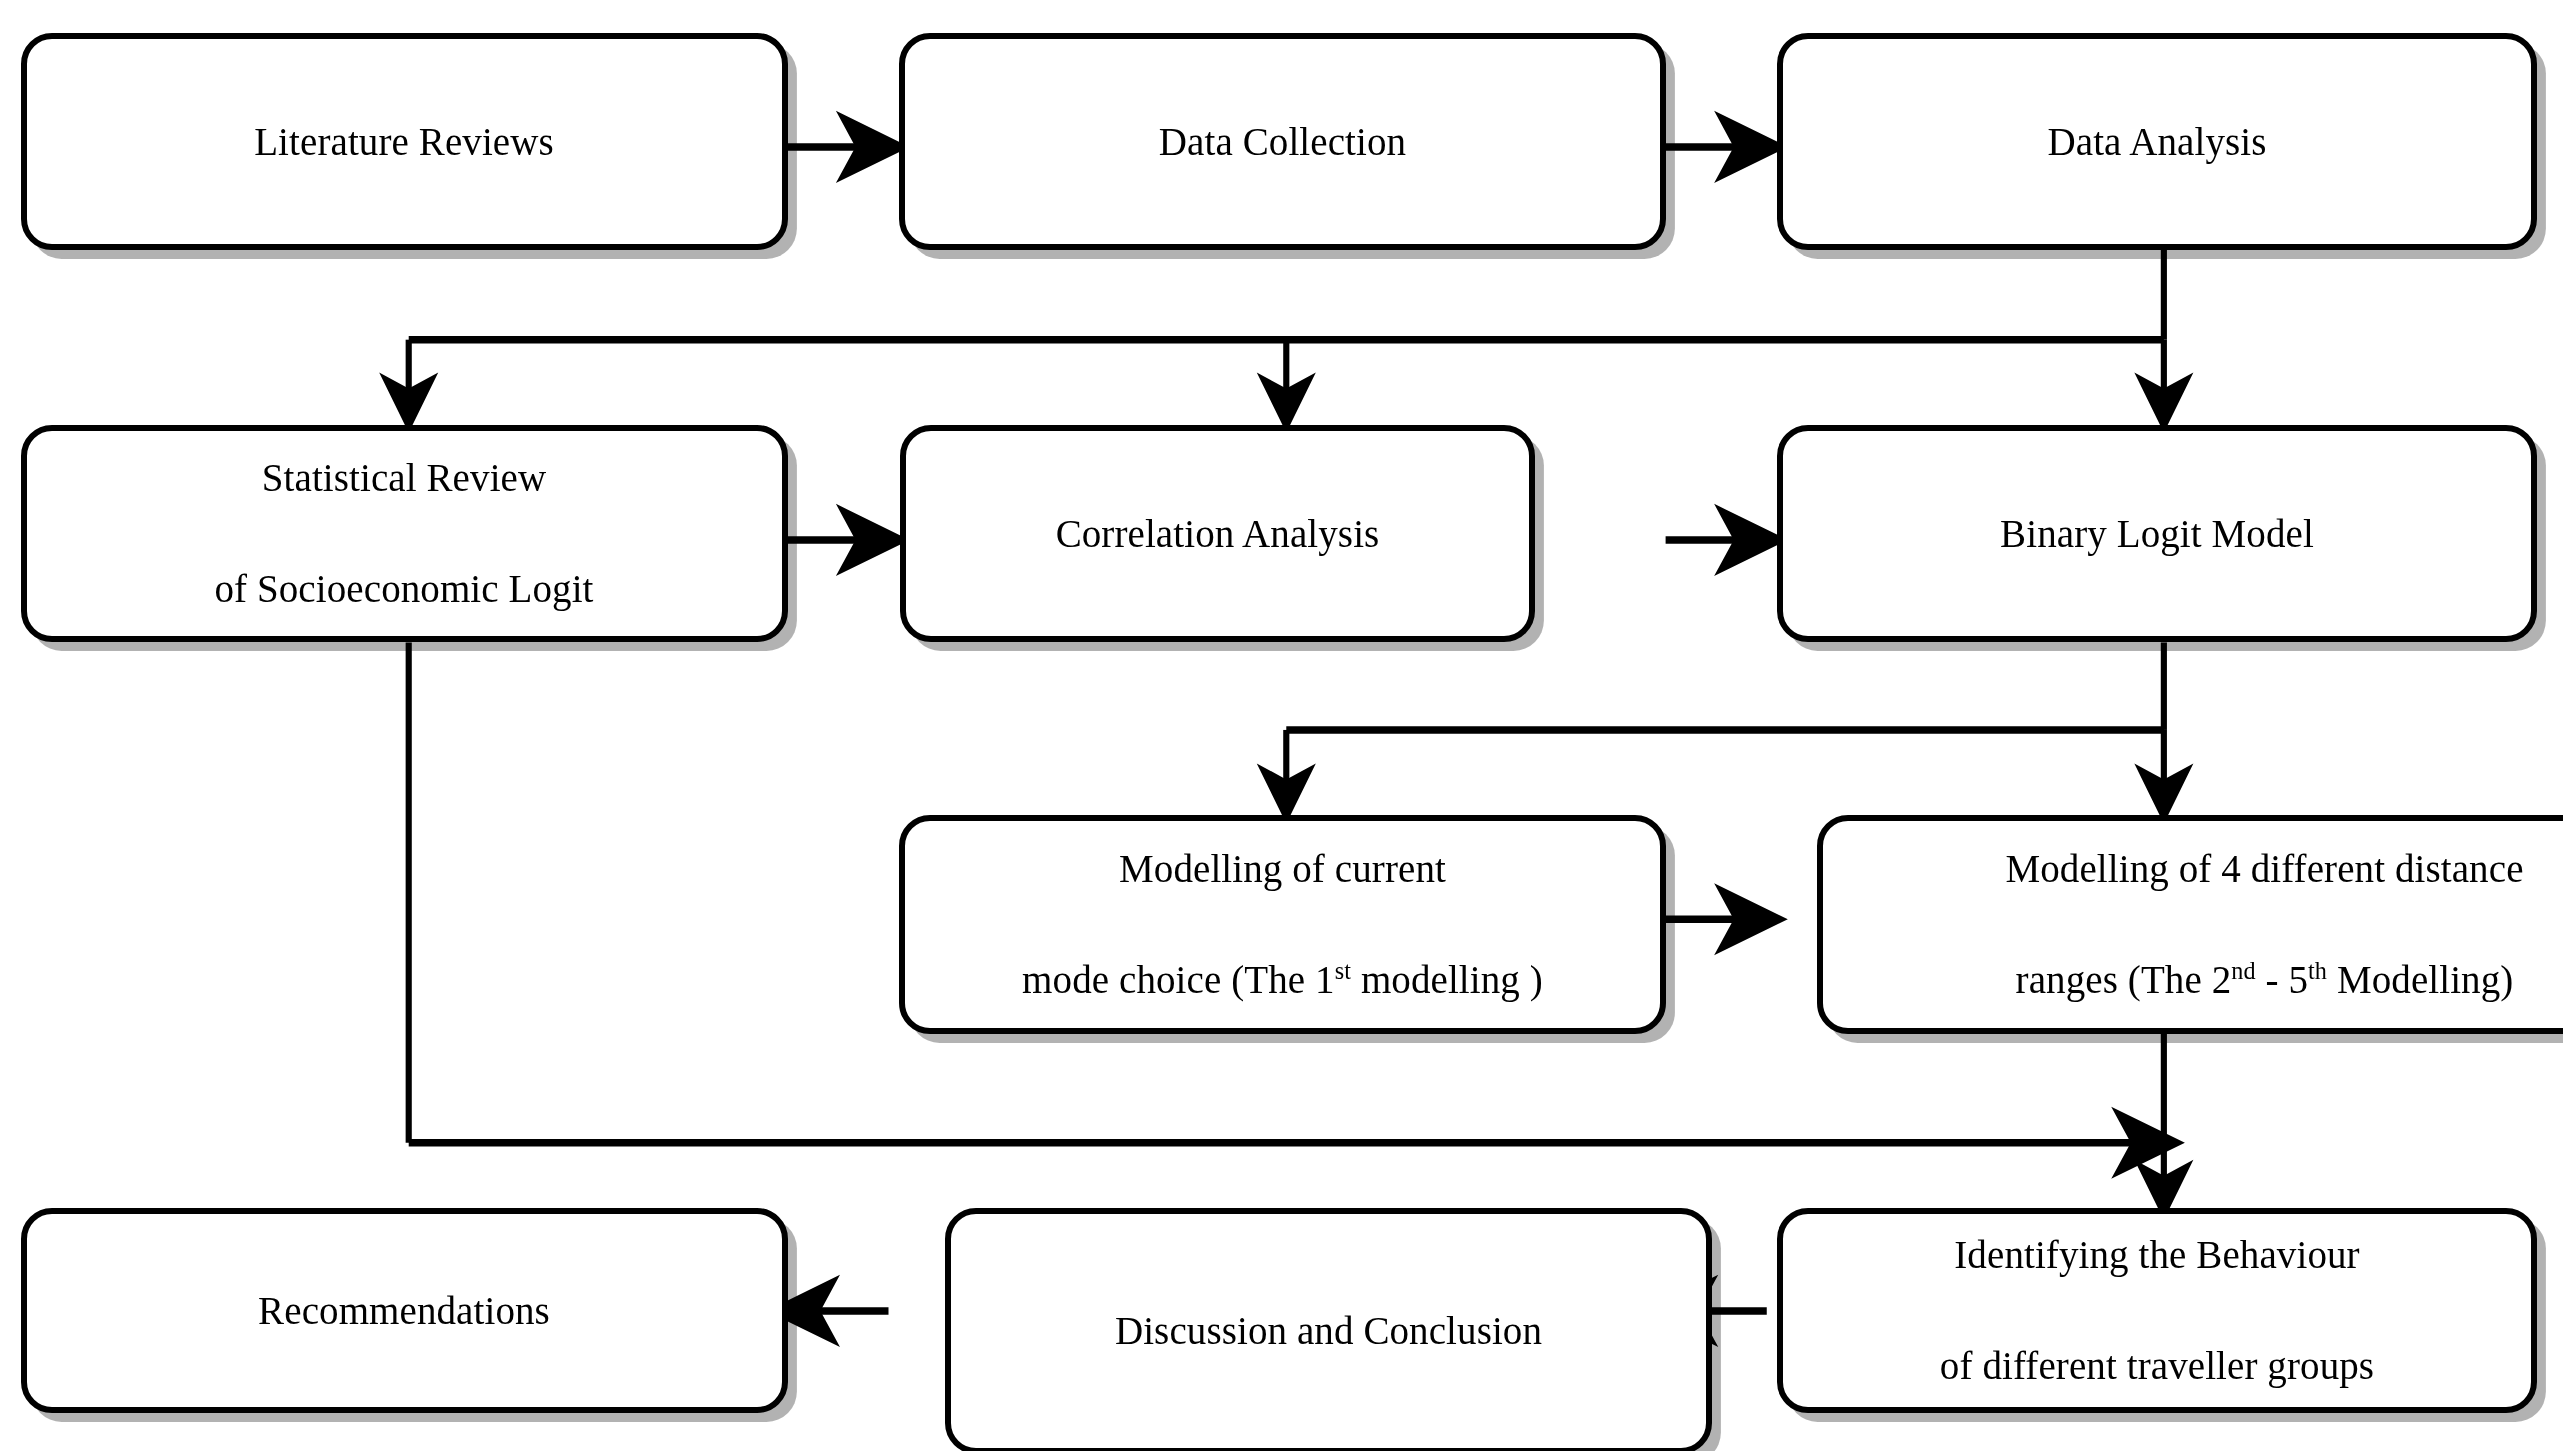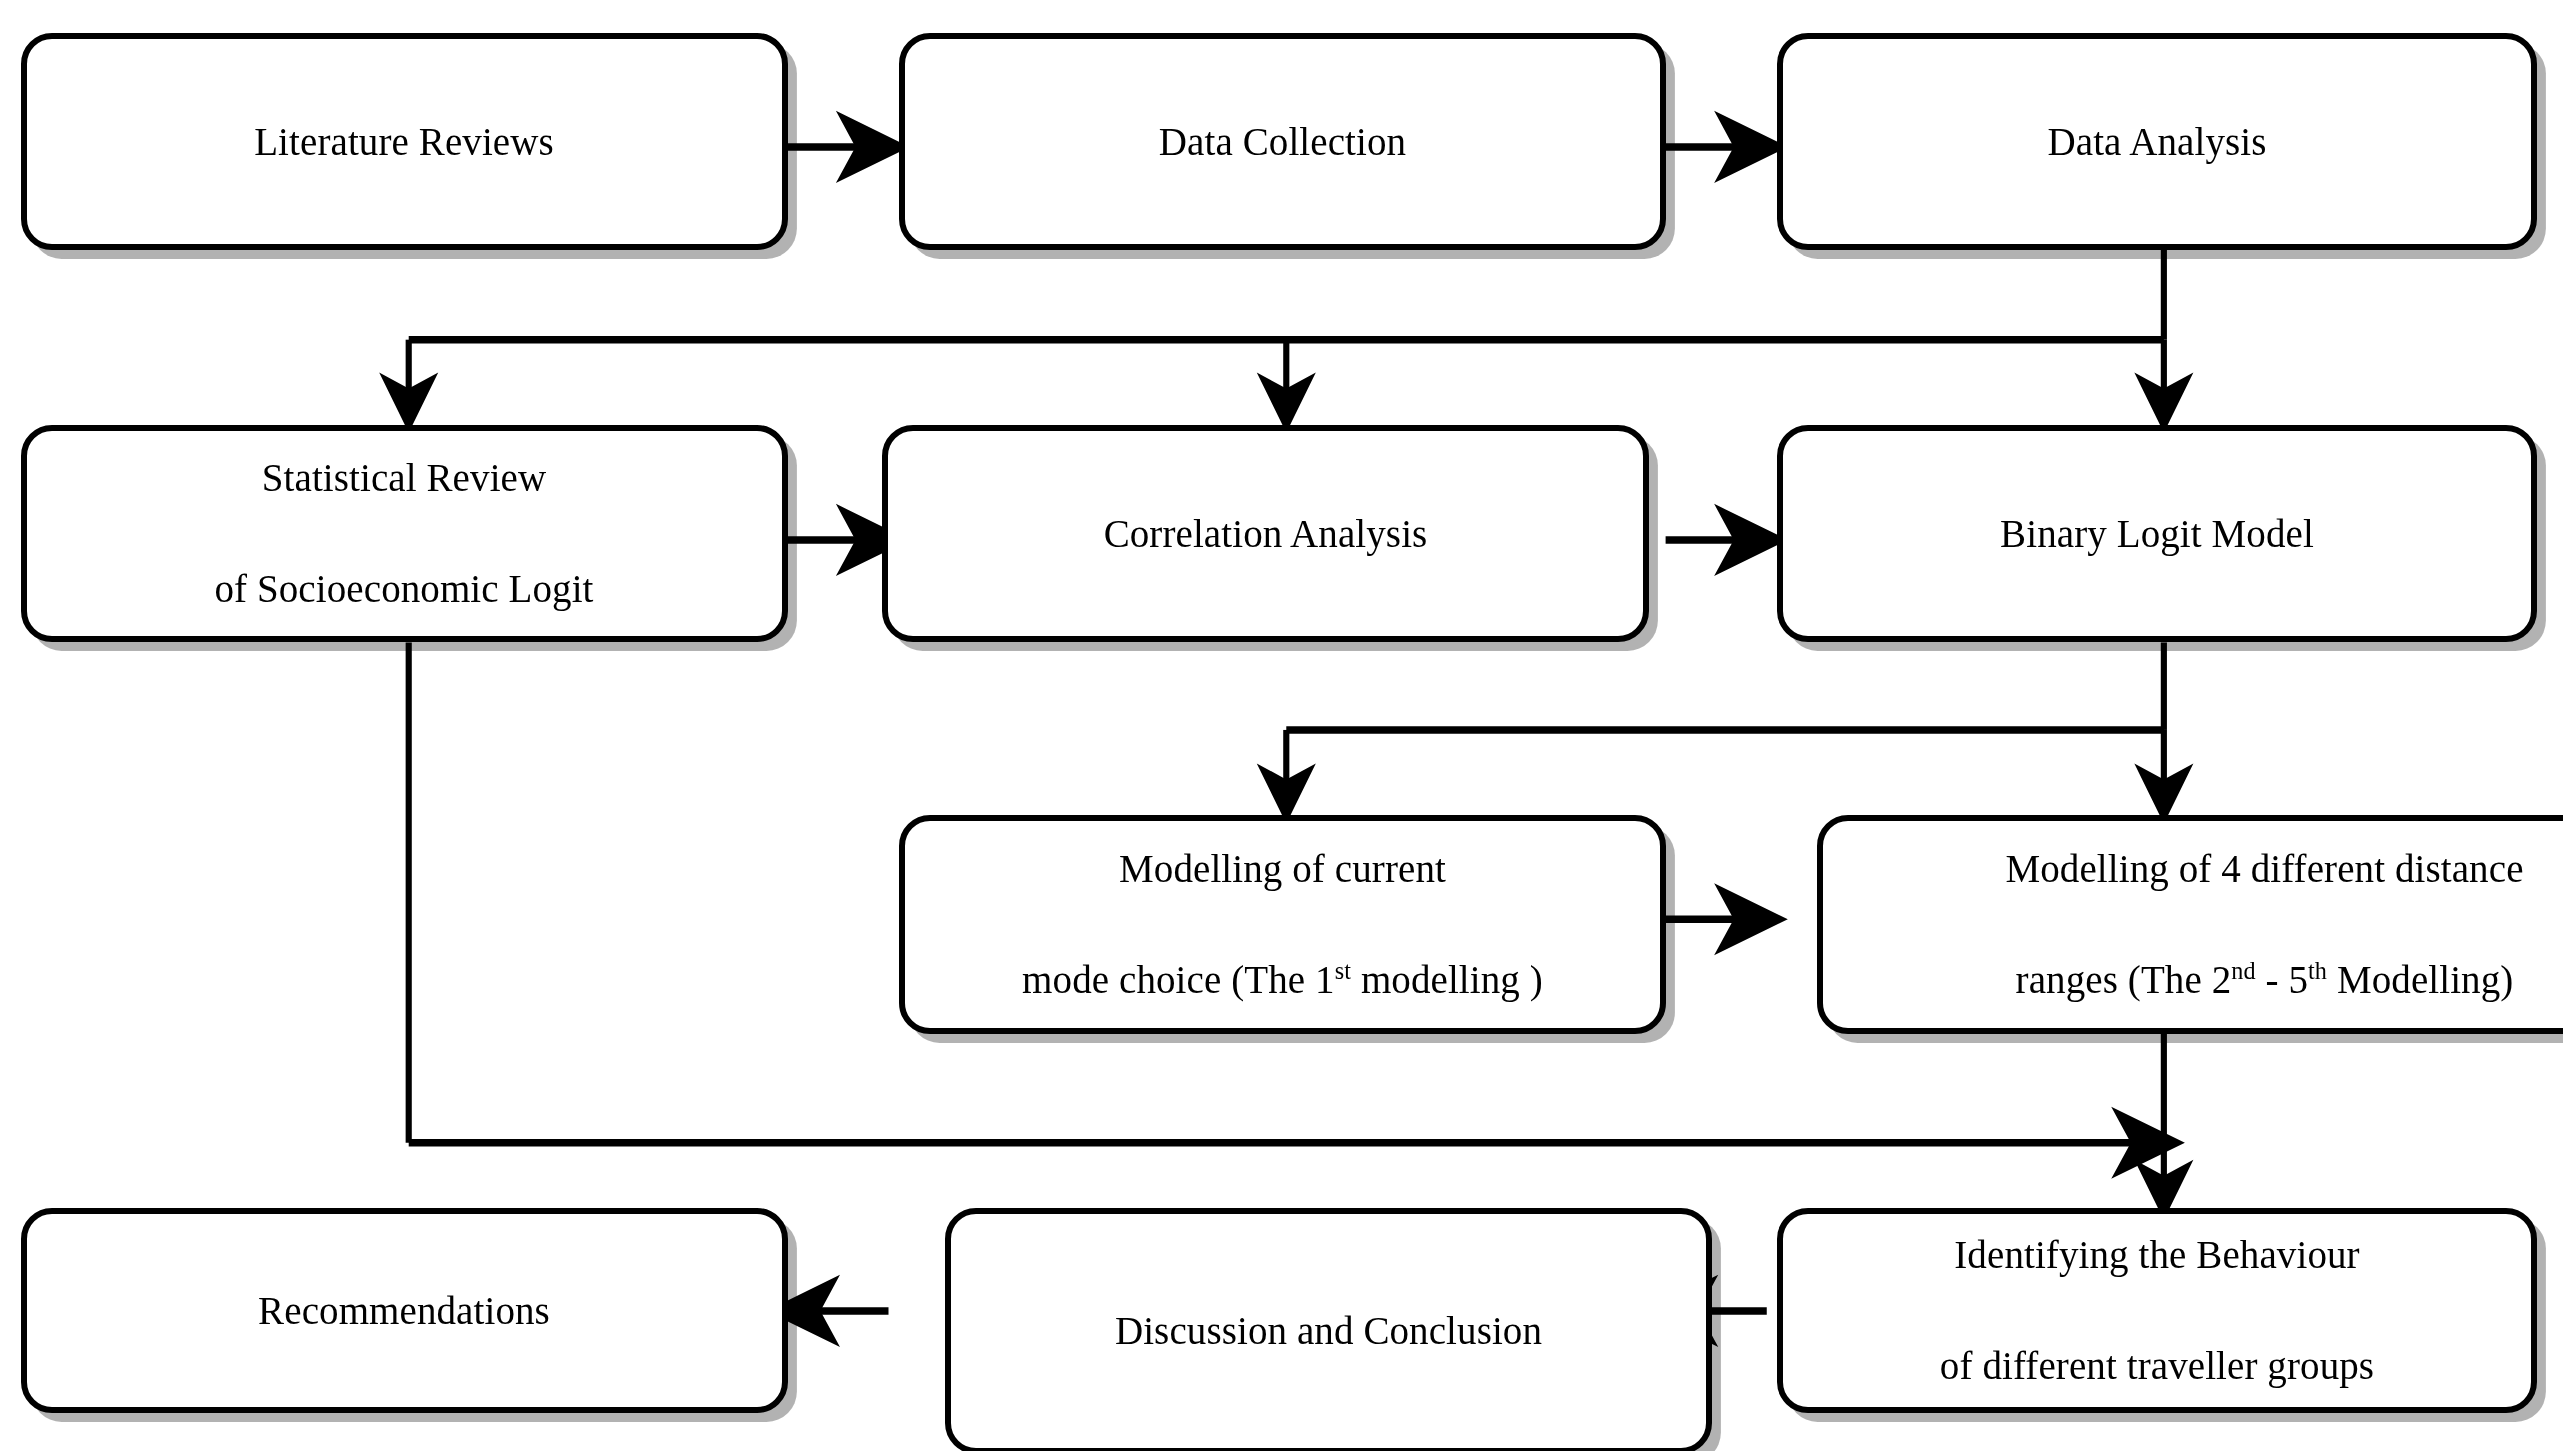--- a/index.html
+++ b/index.html
@@ -107,21 +107,21 @@
     <div class="label">Data Analysis</div>
   </div>
 
   <div class="node" style="left:20.5px; top:425px; width:767px; height:217px;">
     <div class="label">
       <div>Statistical Review</div>
       <div>of Socioeconomic Logit</div>
     </div>
   </div>
 
-  <div class="node" style="left:882px; top:425px; width:767px; height:217px;">
+  <div class="node" style="left:900px; top:425px; width:635px; height:217px;">
     <div class="label">Correlation Analysis</div>
   </div>
 
   <div class="node" style="left:1777px; top:425px; width:760px; height:217px;">
     <div class="label">Binary Logit Model</div>
   </div>
 
   <div class="node" style="left:899px; top:815px; width:767px; height:219px;">
     <div class="label">
       <div>Modelling of current</div>

